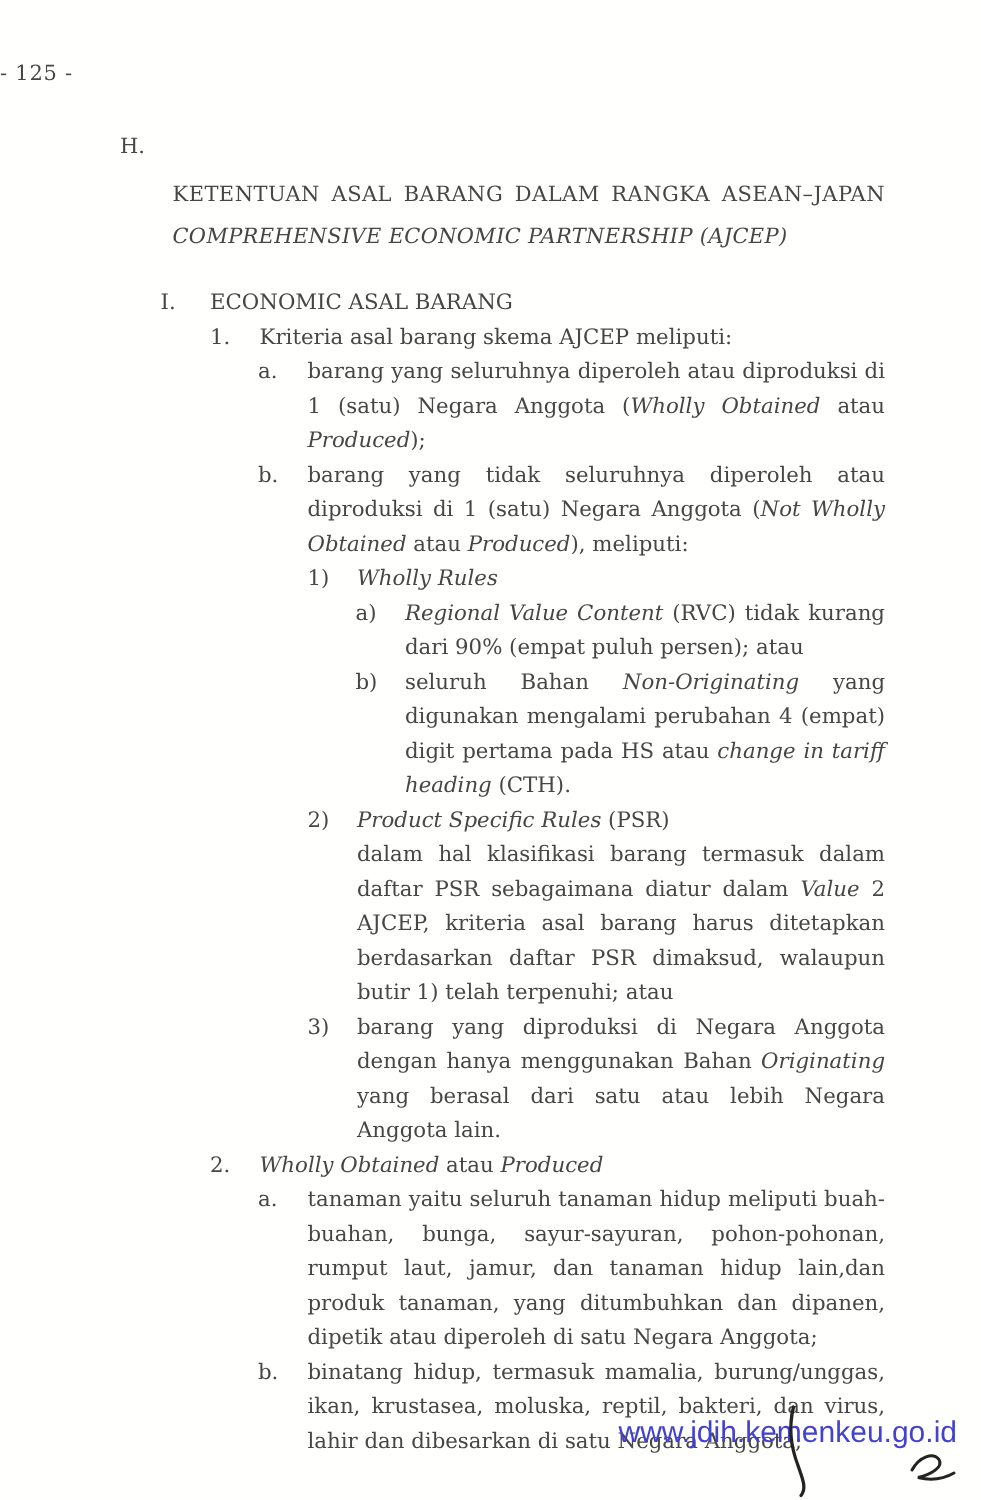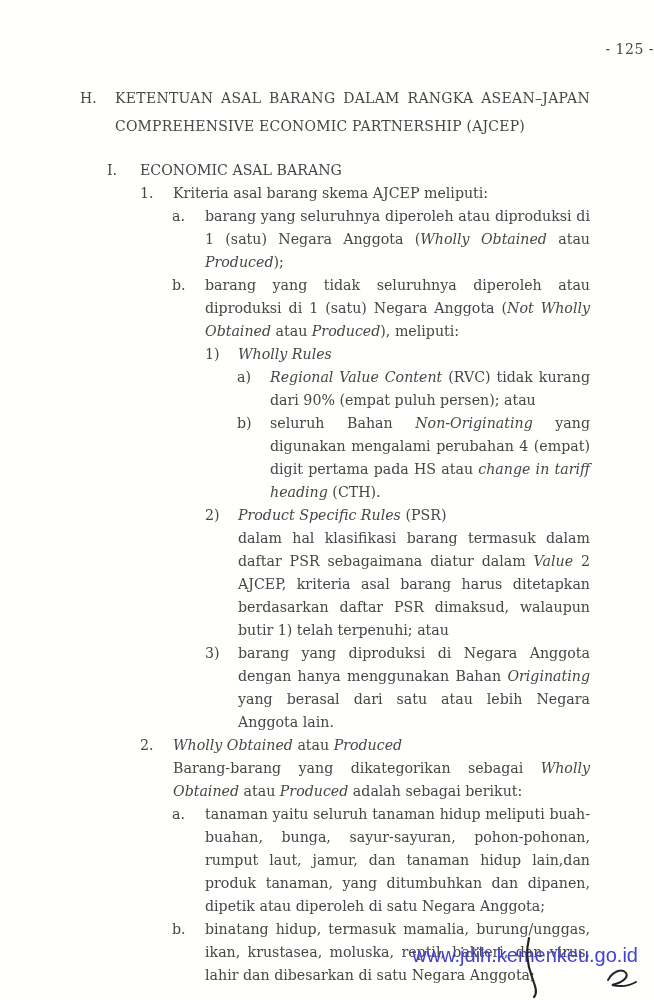--- a/index.html
+++ b/index.html
@@ -8,39 +8,39 @@
     width: 654px;
     height: 1000px;
     background: #fffffe;
     overflow: hidden;
     font-family: "DejaVu Serif", serif;
     color: #464646;
     -webkit-font-smoothing: antialiased;
   }
   .page-number {
     margin-top: 41px;
-    text-align: right;
+    text-align: left;
     font-size: 14px;
     letter-spacing: 0.5px;
   }
   .heading {
     display: flex;
     margin: 27px 64px 0 80px;
     font-size: 14px;
     line-height: 28px;
   }
   .h-marker { flex: 0 0 35px; }
-  .h-lines { flex: 1; min-width: 0; }
+  .h-lines { flex: 1; min-width: 0; margin-top: 32px; }
   .h-line1 {
     text-align: justify;
     text-align-last: justify;
     letter-spacing: 0.3px;
     white-space: normal;
   }
-  .h-line2 { letter-spacing: 0.2px; }
+  .h-line2 { font-style: italic; letter-spacing: 0.2px; }
   .content {
     margin-top: 19px;
     width: 590px;
     font-size: 14.2px;
     line-height: 23px;
   }
   .row { display: flex; }
   .row .marker { flex: 0 0 33px; }
   .row .text { flex: 1; min-width: 0; text-align: justify; }
   .indent-0 { margin-left: 107px; }
@@ -117,24 +117,20 @@
         <span class="text"><span>dalam hal klasifikasi barang termasuk dalam daftar PSR sebagaimana diatur dalam </span><i>Value</i><span> 2 AJCEP, kriteria asal barang harus ditetapkan berdasarkan daftar PSR dimaksud, walaupun butir 1) telah terpenuhi; atau</span></span>
       </div>
       <div class="row indent-3">
         <span class="marker">3)</span>
         <span class="text"><span>barang yang diproduksi di Negara Anggota dengan hanya menggunakan Bahan </span><i>Originating</i><span> yang berasal dari satu atau lebih Negara Anggota lain.</span></span>
       </div>
       <div class="row indent-1">
         <span class="marker">2.</span>
         <span class="text"><i>Wholly Obtained</i><span> atau </span><i>Produced</i></span>
       </div>
-      <div class="row indent-1">
-        <span class="marker"></span>
-        <span class="text"><span>Barang-barang yang dikategorikan sebagai </span><i>Wholly Obtained</i><span> atau </span><i>Produced</i><span> adalah sebagai berikut:</span></span>
-      </div>
       <div class="row indent-2">
         <span class="marker">a.</span>
         <span class="text"><span>tanaman yaitu seluruh tanaman hidup meliputi buah-buahan, bunga, sayur-sayuran, pohon-pohonan, rumput laut, jamur, dan tanaman hidup lain,dan produk tanaman, yang ditumbuhkan dan dipanen, dipetik atau diperoleh di satu Negara Anggota;</span></span>
       </div>
       <div class="row indent-2">
         <span class="marker">b.</span>
         <span class="text"><span>binatang hidup, termasuk mamalia, burung/unggas, ikan, krustasea, moluska, reptil, bakteri, dan virus, lahir dan dibesarkan di satu Negara Anggota;</span></span>
       </div>
     </div>
 

